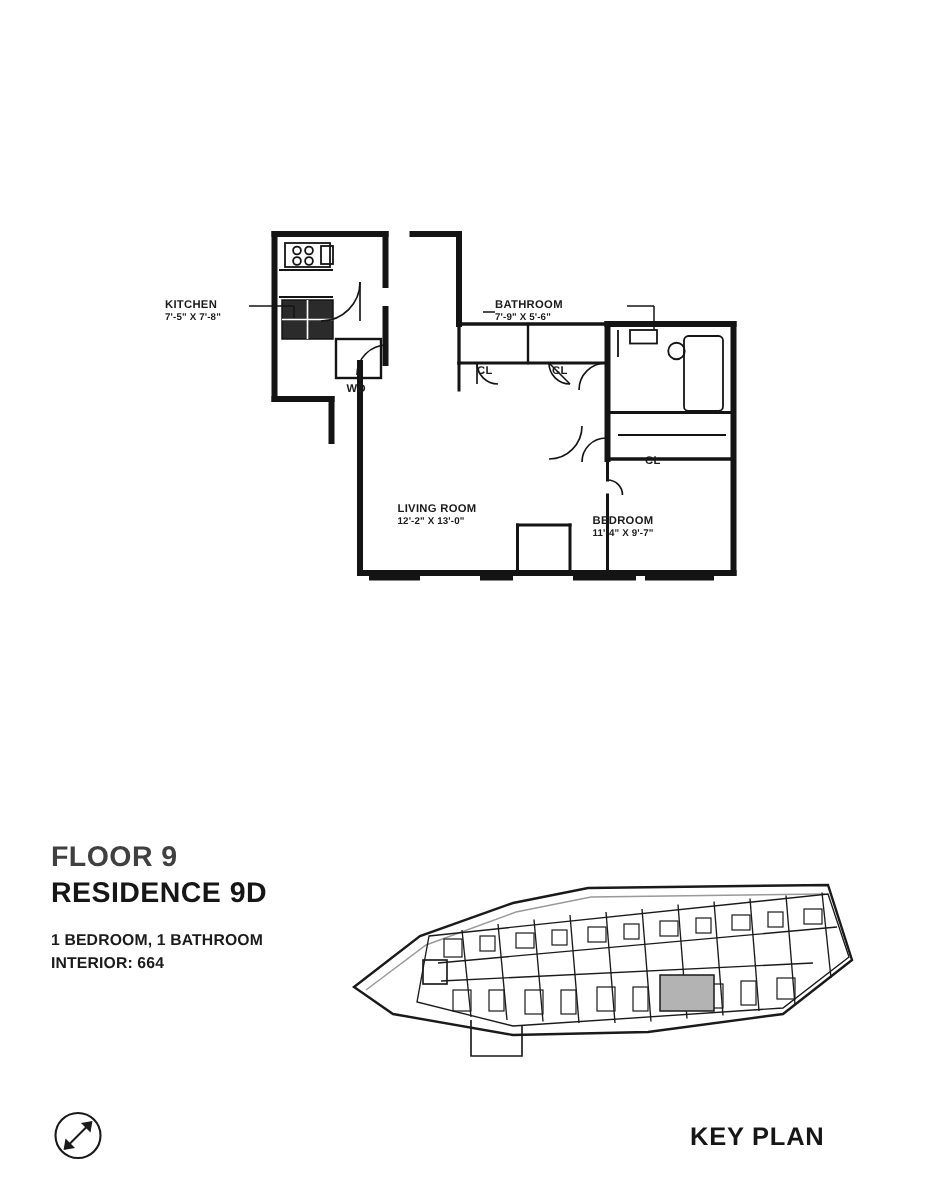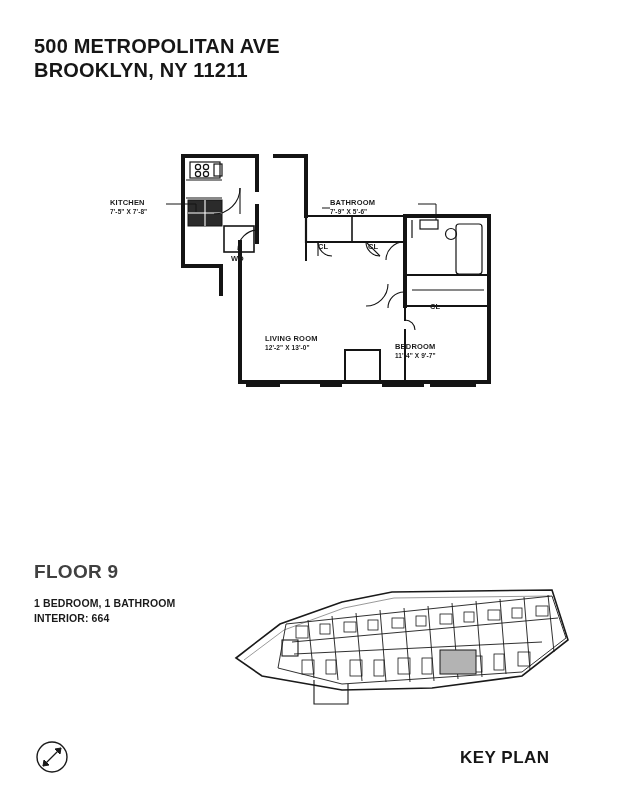--- a/index.html
+++ b/index.html
@@ -118,24 +118,20 @@
     top: 735px;
     width: 44px;
     height: 44px;
   }
 </style>
 </head>
 <body>
 
 <div class="page">
 
-  <div class="header">
-    <div class="line">500 METROPOLITAN AVE</div>
-    <div class="line">BROOKLYN, NY 11211</div>
-  </div>
 
   <div class="plan-area">
 
     <svg width="618" height="330" viewBox="0 0 618 330">
       <g fill="none" stroke="#141414" stroke-width="2.2" stroke-linecap="square">
 
         <path d="M183 36 L183 146"></path>
         <path d="M183 36 L257 36"></path>
         <path d="M257 36 L257 70"></path>
         <path d="M257 86 L257 122"></path>
@@ -284,20 +280,21 @@
         <path d="M196 84 L196 92"></path>
         <path d="M418 84 L436 84"></path>
         <path d="M436 84 L436 100"></path>
         <path d="M330 88 L322 88"></path>
       </g>
     </svg>
   </div>
 
   <div class="lower">
     <div class="floor-title">FLOOR 9</div>
+    <div class="res-title">RESIDENCE 9D</div>
     <div class="meta">
       <div>1 BEDROOM, 1 BATHROOM</div>
       <div>INTERIOR: 664</div>
     </div>
   </div>
 
   <div class="keyplan-wrap">
     <svg width="360" height="140" viewBox="0 0 360 140">
 
       <g stroke="#1a1a1a" stroke-width="1.6" fill="none">

